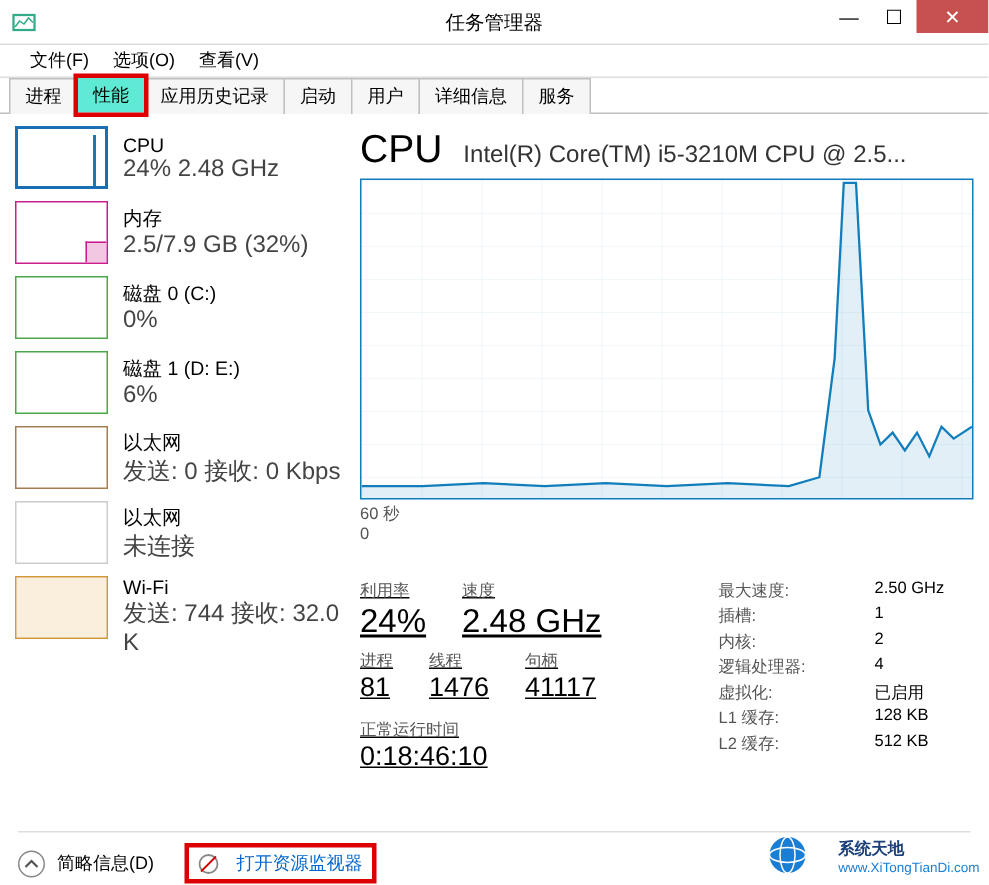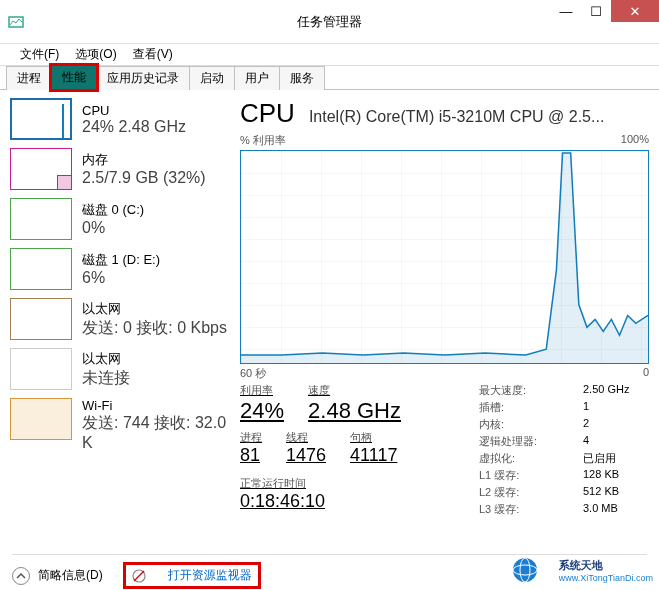--- a/index.html
+++ b/index.html
@@ -1,62 +1,62 @@
 <!DOCTYPE html>
 <html><head>
 <meta charset="utf-8">
 <style>
 * { box-sizing: border-box; margin: 0; padding: 0; }
 body { font-family: "Microsoft YaHei", "Segoe UI", sans-serif; font-size: 12px; background: #fff; color: #000; width: 659px; height: 590px; overflow: hidden; position: relative; }
-.titlebar { height: 44px; display: flex; align-items: center; border-bottom: 1px solid #ddd; position: relative; }
+.titlebar { height: 30px; display: flex; align-items: center; border-bottom: 1px solid #ddd; position: relative; }
 .titlebar-icon { width: 16px; height: 16px; margin-left: 8px; }
 .titlebar-title { position: absolute; left: 50%; transform: translateX(-50%); font-size: 13px; }
 .window-controls { position: absolute; right: 0; top: 0; display: flex; height: 22px; }
 .wc { width: 30px; height: 22px; display: flex; align-items: center; justify-content: center; font-size: 13px; cursor: default; }
 .wc-close { background: #c75050; color: #fff; width: 48px; }
 .menubar { height: 22px; display: flex; align-items: center; padding: 0 12px; border-bottom: 1px solid #ddd; }
 .menu-item { padding: 2px 8px; cursor: default; }
 .tabs { display: flex; border-bottom: 1px solid #c0c0c0; padding-left: 6px; height: 24px; align-items: flex-end; }
 .tab { padding: 3px 10px; border: 1px solid #c0c0c0; border-bottom: none; margin-right: -1px; background: #f6f6f6; cursor: default; position: relative; top: 1px; }
-.tab.active { background: #0f766e; border-bottom: 1px solid #fff; z-index: 2; }
+.tab.active { background: #5eead4; border-bottom: 1px solid #fff; z-index: 2; }
 .tab.highlighted { outline: 3px solid #d00; outline-offset: -1px; z-index: 3; }
 .body-area { display: flex; height: 476px; padding: 8px 10px 0 10px; }
 .sidebar { width: 218px; overflow-y: auto; border: none; }
 .side-item { display: flex; margin-bottom: 8px; cursor: default; }
 .side-thumb { width: 62px; height: 42px; border: 1px solid #888; background: #fff; flex-shrink: 0; position: relative; overflow: hidden; }
 .side-thumb.selected { border: 2px solid #1a6fb3; }
 .side-text { margin-left: 10px; display: flex; flex-direction: column; justify-content: center; }
 .side-title { font-size: 13px; }
 .side-sub { font-size: 16px; color: #444; }
 .main { flex: 1; padding-left: 12px; }
 .main-header { display: flex; align-items: baseline; margin-bottom: 4px; }
 .main-title { font-size: 26px; font-weight: 300; margin-right: 14px; }
 .main-subtitle { font-size: 16px; color: #333; }
 .chart-labels { display: flex; justify-content: space-between; font-size: 11px; color: #555; margin-bottom: 2px; }
 .chart { border: 1px solid #117dbb; height: 214px; position: relative; background: linear-gradient(to right, rgba(17,125,187,0.06) 0 1px, transparent 1px) 0 0/40px 100%, linear-gradient(to bottom, rgba(17,125,187,0.06) 0 1px, transparent 1px) 0 0/100% 22px; }
 .chart svg { position: absolute; inset: 0; width: 100%; height: 100%; }
-.chart-bottom { display: flex; justify-content: space-between; font-size: 11px; color: #555; margin-top: 2px; margin-bottom: 2px; }
+.chart-bottom { display: flex; justify-content: space-between; font-size: 11px; color: #555; margin-top: 2px; margin-bottom: 24px; flex-direction: column; }
 .stats { display: flex; }
 .stats-left { flex: 1; text-decoration: underline; }
 .stat-row1 { display: flex; gap: 24px; }
 .stat-block .lbl { font-size: 11px; color: #555; }
 .stat-block .val-lg { font-size: 22px; }
 .stat-row2 { display: flex; gap: 24px; margin-top: 6px; }
 .stat-block .val-md { font-size: 18px; }
 .uptime { margin-top: 10px; }
 .uptime .lbl { font-size: 11px; color: #555; }
 .uptime .val { font-size: 18px; }
 .stats-right { width: 170px; font-size: 11px; }
 .kv { display: flex; margin-bottom: 2px; gap: 24px; }
 .kv .k { width: 80px; color: #555; }
 .kv .v { color: #000; }
 .footer { position: absolute; bottom: 10px; left: 12px; right: 12px; height: 26px; display: flex; align-items: center; border-top: 1px solid #ddd; padding-top: 16px; }
 .collapse-btn { width: 18px; height: 18px; border: 1px solid #888; border-radius: 50%; display: flex; align-items: center; justify-content: center; margin-right: 8px; font-size: 11px; }
 .footer-link { color: #000; margin-right: 20px; }
-.rm-link { color: #0066cc; display: flex; align-items: center; gap: 22px; }
+.rm-link { color: #0066cc; display: flex; align-items: center; gap: 12px; }
 .rm-box { border: 3px solid #d00; padding: 2px 6px; }
 .watermark { position: absolute; right: 6px; bottom: 6px; display: flex; align-items: center; gap: 20px; font-size: 11px; color: #1a7fd4; }
 .wm-logo { width: 28px; height: 28px; }
 .thumb-cpu-spike { position: absolute; right: 6px; bottom: 0; width: 2px; height: 90%; background: #117dbb; }
 .thumb-mem-fill { position: absolute; right: 0; bottom: 0; width: 14px; height: 14px; background: rgba(200,30,140,0.25); border-left: 1px solid #c81e8c; border-top: 1px solid #c81e8c; }
 .thumb-mem-border { border-color: #c81e8c !important; }
 .thumb-wifi-fill { position: absolute; inset: 0; background: rgba(220,150,30,0.15); }
 </style>
 </head>
 <body>
@@ -79,20 +79,21 @@
   <span class="menu-item">选项(O)</span>
   <span class="menu-item">查看(V)</span>
 </div>
 
 <div class="tabs">
   <div class="tab">进程</div>
   <div class="tab active highlighted">性能</div>
   <div class="tab">应用历史记录</div>
   <div class="tab">启动</div>
   <div class="tab">用户</div>
+  <div class="tab">详细信息</div>
   <div class="tab">服务</div>
 </div>
 
 <div class="body-area">
   <div class="sidebar">
     <div class="side-item">
       <div class="side-thumb selected">
           <div class="thumb-cpu-spike"></div>
         </div>
       <div class="side-text">
@@ -145,24 +146,20 @@
           <span class="side-title">Wi-Fi</span>
           <span class="side-sub">发送: 744 接收: 32.0 K</span>
         </div>
     </div>
   </div>
 
   <div class="main">
     <div class="main-header">
       <span class="main-title">CPU</span>
       <span class="main-subtitle">Intel(R) Core(TM) i5-3210M CPU @ 2.5...</span>
-    </div>
-    <div class="chart-labels">
-      <span>% 利用率</span>
-      <span>100%</span>
     </div>
     <div class="chart">
       <svg viewBox="0 0 400 214" preserveAspectRatio="none">
         <path d="M0,206 L40,206 L80,204 L120,206 L160,204 L200,206 L240,204 L280,206 L300,200 L310,120 L316,2 L324,2 L332,155 L340,178 L348,170 L356,182 L364,170 L372,186 L380,166 L388,174 L400,166 L400,214 L0,214 Z" fill="rgba(17,125,187,0.12)"></path>
         <path d="M0,206 L40,206 L80,204 L120,206 L160,204 L200,206 L240,204 L280,206 L300,200 L310,120 L316,2 L324,2 L332,155 L340,178 L348,170 L356,182 L364,170 L372,186 L380,166 L388,174 L400,166" fill="none" stroke="#117dbb" stroke-width="1.5"></path>
       </svg>
     </div>
     <div class="chart-bottom">
       <span>60 秒</span>
       <span>0</span>
@@ -220,24 +217,20 @@
             <span class="k">虚拟化:</span>
             <span class="v">已启用</span>
           </div>
         <div class="kv">
             <span class="k">L1 缓存:</span>
             <span class="v">128 KB</span>
           </div>
         <div class="kv">
             <span class="k">L2 缓存:</span>
             <span class="v">512 KB</span>
-          </div>
-        <div class="kv">
-            <span class="k">L3 缓存:</span>
-            <span class="v">3.0 MB</span>
           </div>
       </div>
     </div>
   </div>
 </div>
 
 <div class="footer">
   <div class="collapse-btn">
     <svg width="10" height="10" viewBox="0 0 10 10">
         <path d="M1 7 L5 3 L9 7" fill="none" stroke="#555" stroke-width="1.5"></path>

